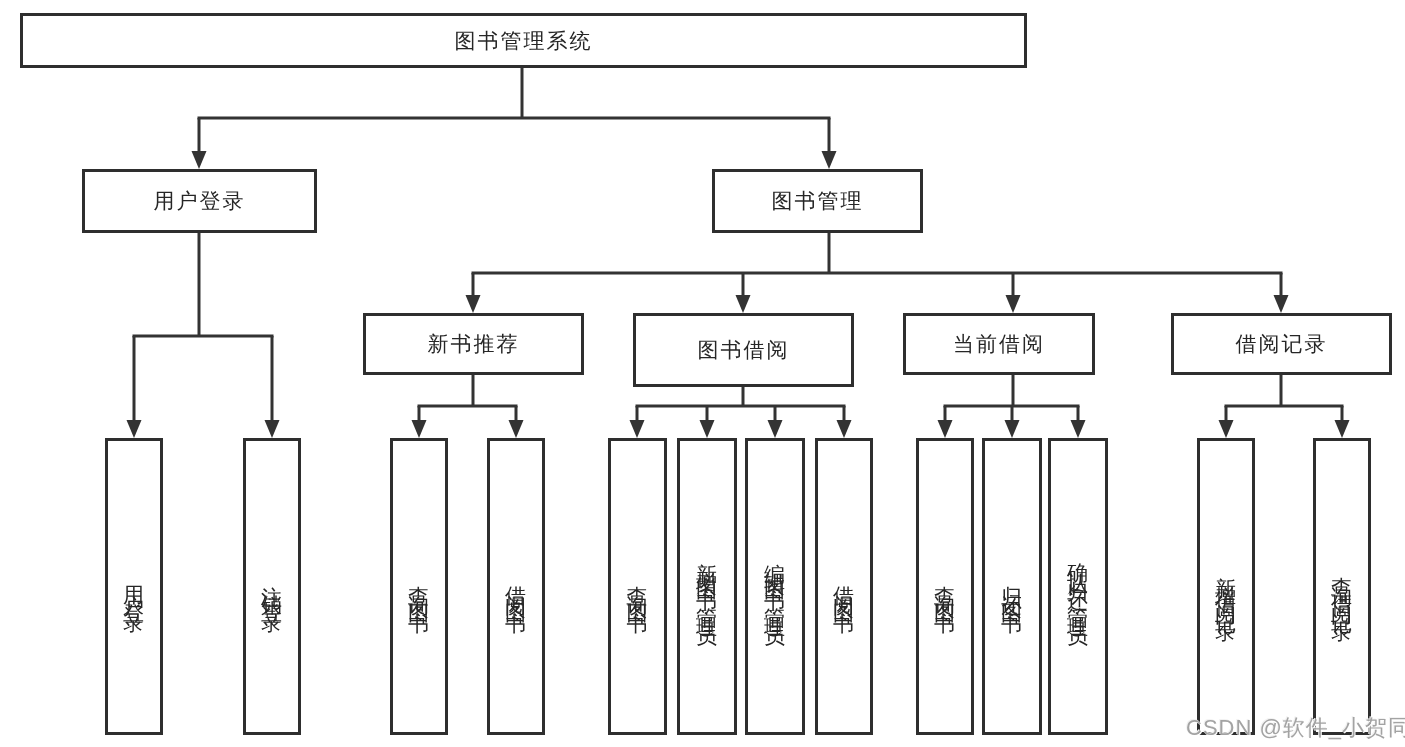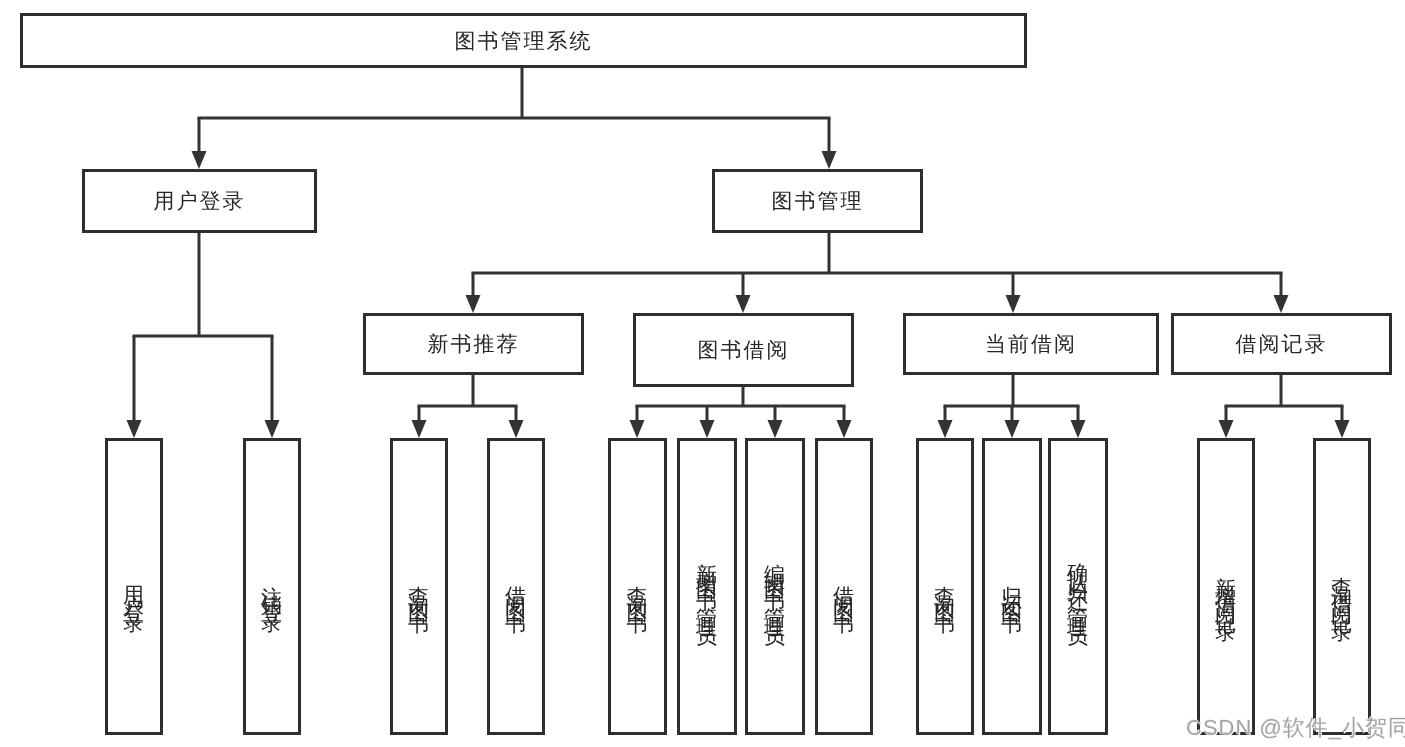--- a/index.html
+++ b/index.html
@@ -137,21 +137,21 @@
     </g>
   </svg>
 
   <div class="node hbox" style="left:20px; top:13px; width:1007px; height:55px;">图书管理系统</div>
 
   <div class="node hbox" style="left:82px; top:169px; width:235px; height:64px;">用户登录</div>
   <div class="node hbox" style="left:712px; top:169px; width:211px; height:64px;">图书管理</div>
 
   <div class="node hbox" style="left:363px; top:313px; width:221px; height:62px;">新书推荐</div>
   <div class="node hbox" style="left:633px; top:313px; width:221px; height:74px;">图书借阅</div>
-  <div class="node hbox" style="left:903px; top:313px; width:256px; height:62px;">当前借阅</div>
+  <div class="node hbox" style="left:903px; top:313px; width:192px; height:62px;">当前借阅</div>
   <div class="node hbox" style="left:1171px; top:313px; width:221px; height:62px;">借阅记录</div>
 
   <div class="node vbox" style="left:105px; width:58px;">用户登录</div>
   <div class="node vbox" style="left:243px; width:58px;">注销登录</div>
 
   <div class="node vbox" style="left:390px; width:58px;">查询图书</div>
   <div class="node vbox" style="left:487px; width:58px;">借阅图书</div>
 
   <div class="node vbox" style="left:608px; width:59px;">查询图书</div>
   <div class="node vbox" style="left:677px; width:60px;">新增图书（管理员）</div>

